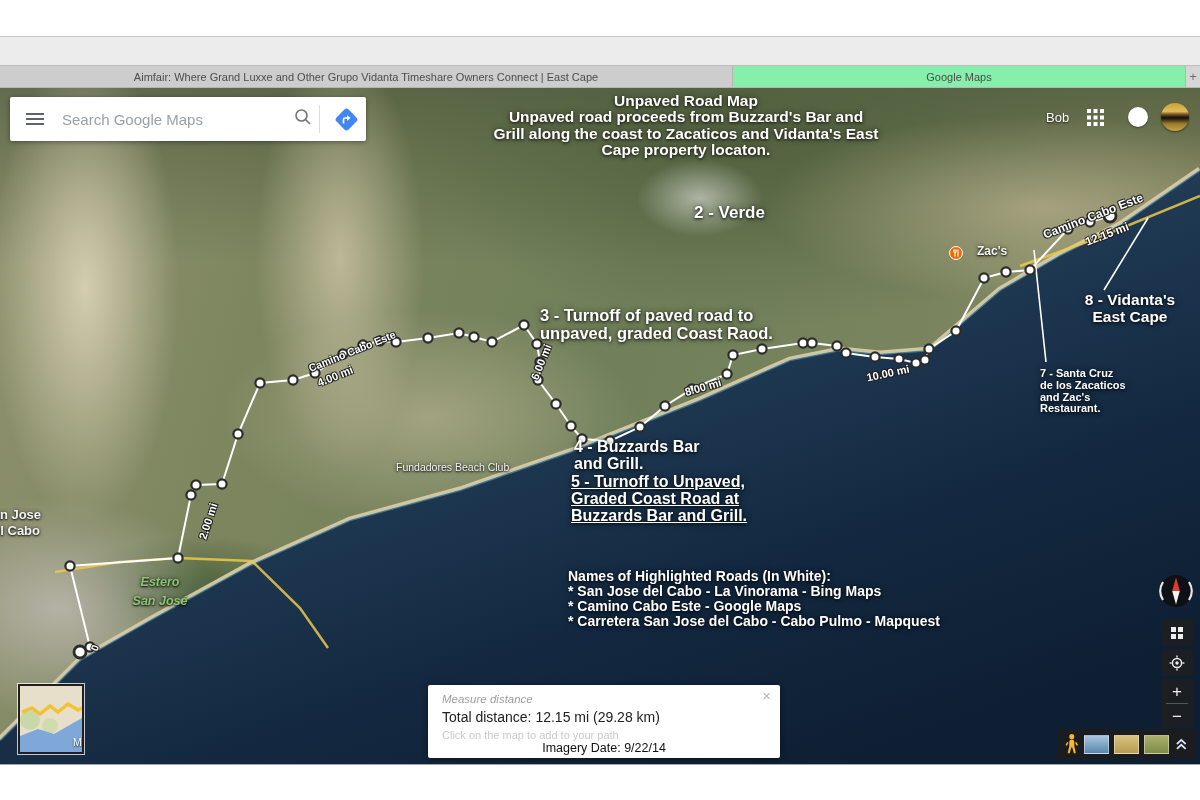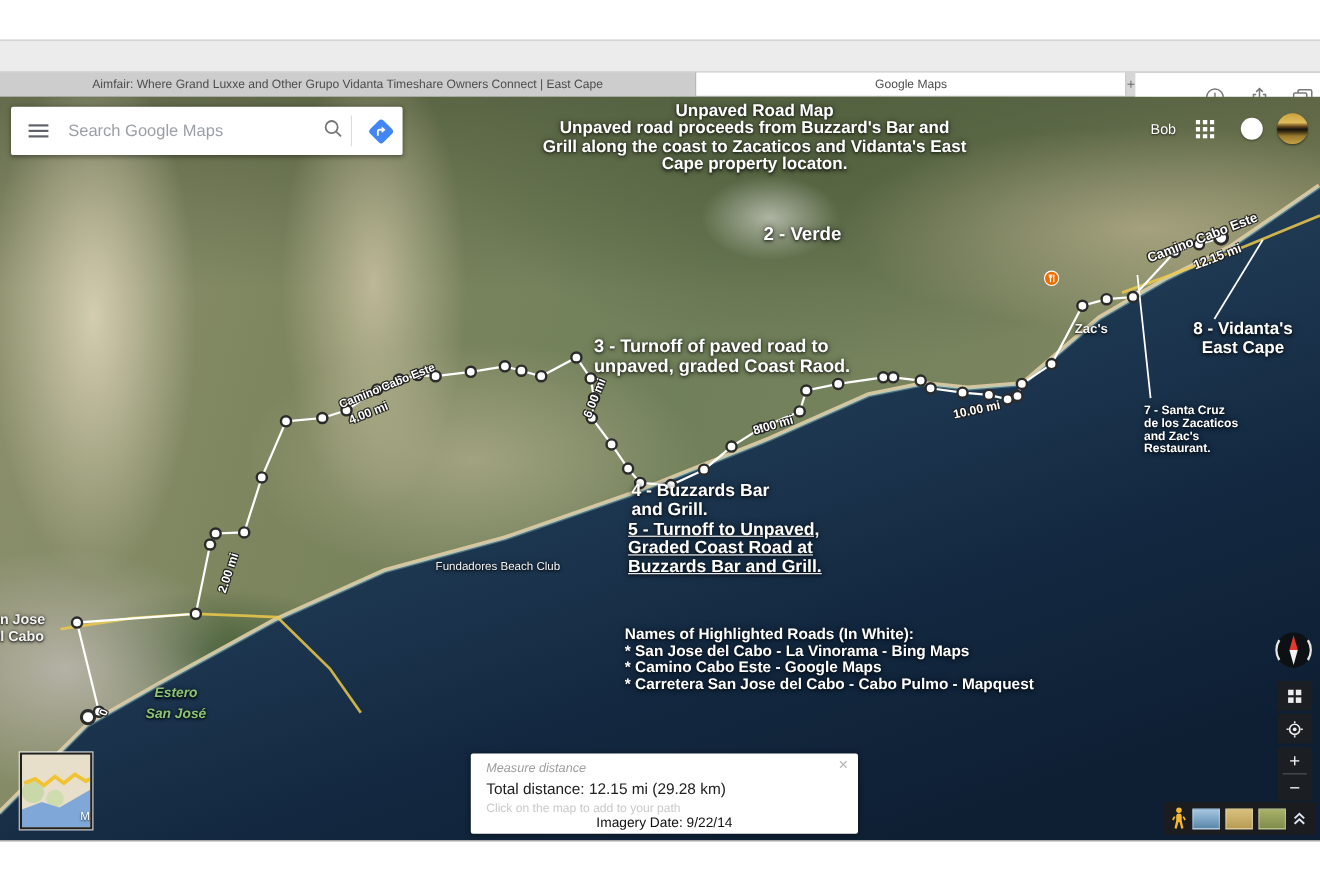--- a/index.html
+++ b/index.html
@@ -11,24 +11,24 @@
   .tlight{position:absolute;top:44px;width:11px;height:11px;border-radius:50%;background:#c9c9c9;border:1px solid #b2b2b2;}
   .navgroup{position:absolute;left:62px;top:41px;width:48px;height:20px;background:#f6f6f6;border:1px solid #c6c6c6;border-radius:4px;display:flex;}
   .navgroup .nbtn{flex:1;display:flex;align-items:center;justify-content:center;color:#8b8b8b;font-size:15px;line-height:1;}
   .navgroup .nbtn+.nbtn{border-left:1px solid #cfcfcf;color:#c0c0c0;}
   .sidebtn{position:absolute;left:122px;top:41px;width:28px;height:20px;background:#f6f6f6;border:1px solid #c6c6c6;border-radius:4px;display:flex;align-items:center;justify-content:center;}
   .urlbar{position:absolute;left:357px;top:40px;width:492px;height:22px;background:#fff;border:1px solid #d2d2d2;border-radius:5px;display:flex;align-items:center;justify-content:center;font-size:11.5px;}
   .urlbar .host{color:#2b2b2b;font-weight:bold;margin-left:5px;}
   .urlbar .rest{color:#8a8a8a;}
   .reload{position:absolute;right:7px;top:4px;}
   .toolicon{position:absolute;top:41px;width:24px;height:20px;display:flex;align-items:center;justify-content:center;}
-  .tabbar{position:absolute;left:0;top:66px;width:1032px;height:22px;background:#d6d6d6;border-bottom:1px solid #b5b5b5;display:flex;}
+  .tabbar{position:absolute;left:0;top:66px;width:1200px;height:22px;background:#d6d6d6;border-bottom:1px solid #b5b5b5;display:flex;}
   .tab{height:100%;display:flex;align-items:center;justify-content:center;font-size:11px;color:#4c4c4c;border-right:1px solid #b5b5b5;overflow:hidden;white-space:nowrap;}
   .tab.inactive{width:733px;background:#cdcdcd;}
-  .tab.active{width:453px;background:#ffffff;}
+  .tab.active{width:453px;background:#86efac;}
   .newtab{flex:1;display:flex;align-items:center;justify-content:center;font-size:13px;color:#6d6d6d;background:#d6d6d6;}
 
   
   .map{position:absolute;left:0;top:88px;width:1200px;height:676px;overflow:hidden;background:#74805c;}
   .map-bg{position:absolute;inset:0;
     background:
       radial-gradient(90px 55px at 700px 110px, rgba(255,255,255,.5), rgba(255,255,255,0) 70%),
       radial-gradient(130px 330px at 85px 200px, rgba(216,208,180,.95), rgba(216,208,180,0) 72%),
       radial-gradient(120px 300px at 340px 170px, rgba(206,197,166,.8), rgba(206,197,166,0) 70%),
       radial-gradient(290px 150px at 430px 330px, rgba(198,190,158,.55), rgba(198,190,158,0) 72%),
@@ -38,21 +38,21 @@
       radial-gradient(460px 240px at 760px 60px, rgba(82,96,62,.8), rgba(82,96,62,0) 75%),
       linear-gradient(180deg, rgba(64,76,48,.55), rgba(64,76,48,0) 26%),
       linear-gradient(105deg,#8f926f 0%,#7c855e 25%,#70805a 50%,#7b855f 75%,#89895f 100%);}
   .map svg.overlay{position:absolute;inset:0;}
 
   
   .annotation{position:absolute;color:#fff;font-weight:bold;line-height:1.07;white-space:pre-line;
     text-shadow:0 1px 3px rgba(0,0,0,.85),0 0 7px rgba(0,0,0,.45);}
   .pmark{position:absolute;color:#fff;font-weight:bold;white-space:nowrap;
     text-shadow:-1px -1px 0 rgba(30,30,30,.9),1px -1px 0 rgba(30,30,30,.9),-1px 1px 0 rgba(30,30,30,.9),1px 1px 0 rgba(30,30,30,.9);}
-  .placelabel{position:absolute;color:#f4f4f4;text-shadow:0 1px 2px rgba(0,0,0,.9),0 0 4px rgba(0,0,0,.6);white-space:pre-line;margin-top:48px;}
+  .placelabel{position:absolute;color:#f4f4f4;text-shadow:0 1px 2px rgba(0,0,0,.9),0 0 4px rgba(0,0,0,.6);white-space:pre-line;}
   .city{top:419px;left:-16px;font-size:13px;font-weight:bold;text-align:center;line-height:1.2;}
   .estero{top:485px;left:118px;width:84px;font-size:12.5px;font-weight:bold;font-style:italic;color:#8cc473;text-align:center;line-height:1.5;}
   .fundadores{top:373px;left:396px;font-size:10.5px;}
   .zacs-label{top:156px;left:977px;font-size:12px;font-weight:bold;}
   .zacs-dot{position:absolute;top:158px;left:949px;width:14px;height:14px;border-radius:50%;background:#ef6c00;border:1.5px solid #fff;display:flex;align-items:center;justify-content:center;}
   .roads-list{position:absolute;left:568px;top:481px;color:#fff;font-weight:bold;font-size:14px;line-height:1.08;white-space:pre-line;text-shadow:0 1px 3px rgba(0,0,0,.85),0 0 7px rgba(0,0,0,.45);}
   .title-overlay{position:absolute;left:451px;top:5px;width:470px;text-align:center;color:#fff;font-weight:bold;font-size:15.5px;line-height:1.05;white-space:pre-line;text-shadow:0 1px 3px rgba(0,0,0,.8),0 0 7px rgba(0,0,0,.4);}
 
   
   .searchbox{position:absolute;left:10px;top:9px;width:356px;height:44px;background:#fff;border-radius:2px;box-shadow:0 1px 5px rgba(0,0,0,.4);display:flex;align-items:center;}

